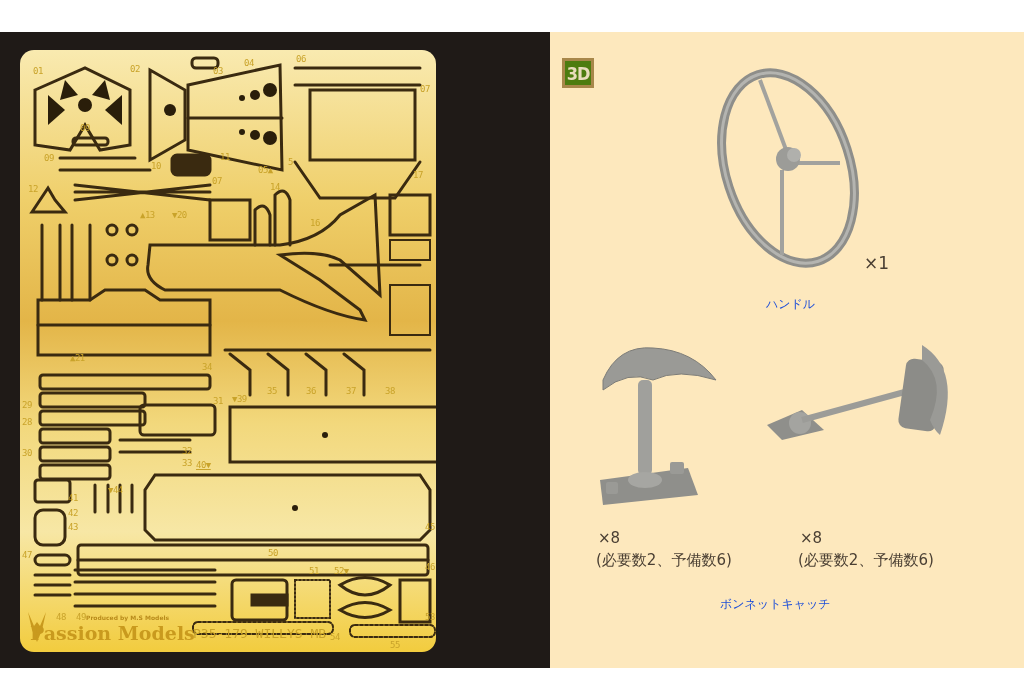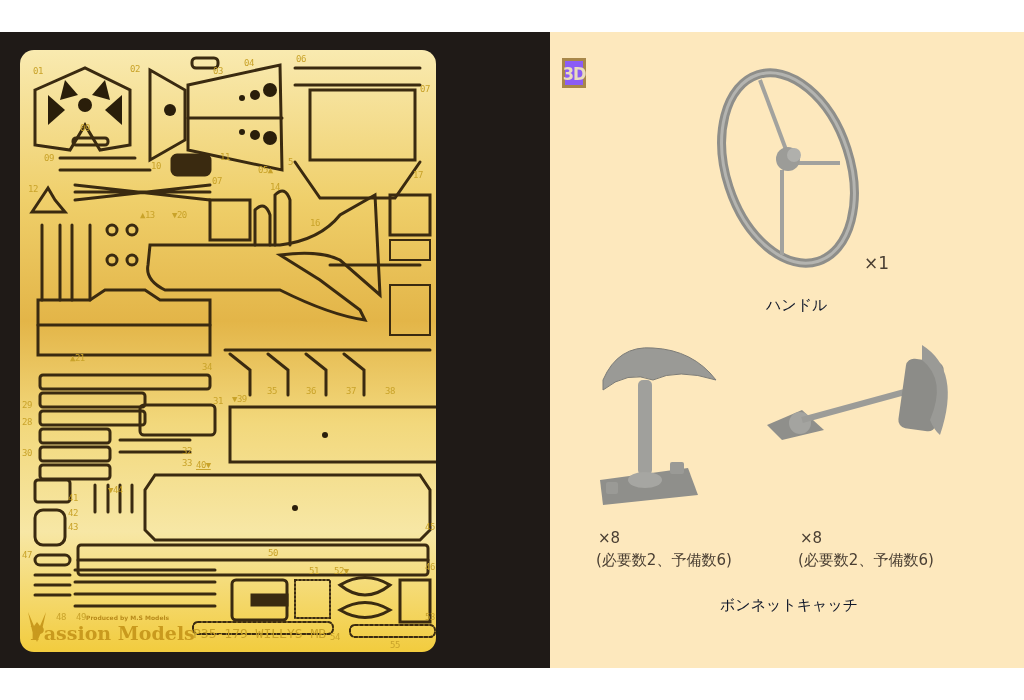--- a/index.html
+++ b/index.html
@@ -7,26 +7,26 @@
   .dark-panel{position:absolute;left:0;top:32px;width:550px;height:636px;background:#1f1a17;}
   .fret{position:absolute;left:20px;top:50px;width:416px;height:602px;border-radius:14px;
         background:linear-gradient(180deg,#f9eab0 0%,#efcf6a 25%,#e3b548 45%,#f2d87c 62%,#f7e7a5 80%,#f2cc3e 100%);
         overflow:hidden;}
   .fret svg{position:absolute;left:0;top:0;}
   .lbl{position:absolute;font-family:"DejaVu Sans Mono",monospace;font-size:9px;color:#c9a32a;letter-spacing:-0.5px;}
   .brand{position:absolute;left:30px;top:622px;font-family:"DejaVu Serif",serif;font-weight:bold;font-size:19px;color:#c99a1e;}
   .brand-sub{position:absolute;left:86px;top:614px;font-size:6px;color:#b98b1c;font-weight:bold;}
   .code{position:absolute;left:193px;top:626px;font-family:"DejaVu Sans Mono",monospace;font-size:13px;color:#c9a32a;}
   .light-panel{position:absolute;left:550px;top:32px;width:474px;height:636px;background:#fde8bd;}
-  .badge-3d{position:absolute;left:562px;top:58px;width:24px;height:30px;background:#8b5cf6;
+  .badge-3d{position:absolute;left:562px;top:58px;width:32px;height:30px;background:#4d7c0f;
             border:3px solid #a8874a;box-sizing:border-box;color:#e9dcbc;font-weight:bold;font-size:18px;
             display:flex;align-items:center;justify-content:center;letter-spacing:-1px;
             font-family:"DejaVu Sans Condensed","DejaVu Sans",sans-serif;}
   .txt{position:absolute;font-family:"DejaVu Sans",sans-serif;color:#4a3f33;}
-  .cap{position:absolute;font-family:Liberation Sans, sans-serif;color:#0f172a;font-size:15px;}
+  .cap{position:absolute;font-family:Liberation Sans, sans-serif;color:#1d4ed8;font-size:12px;}
 </style>
 </head>
 <body>
 
 <div class="dark-panel"></div>
 
 <div class="fret">
   <svg width="416" height="602" viewBox="0 0 416 602">
     <g fill="none" stroke="#3a2a10" stroke-width="3" stroke-linecap="round">
 

